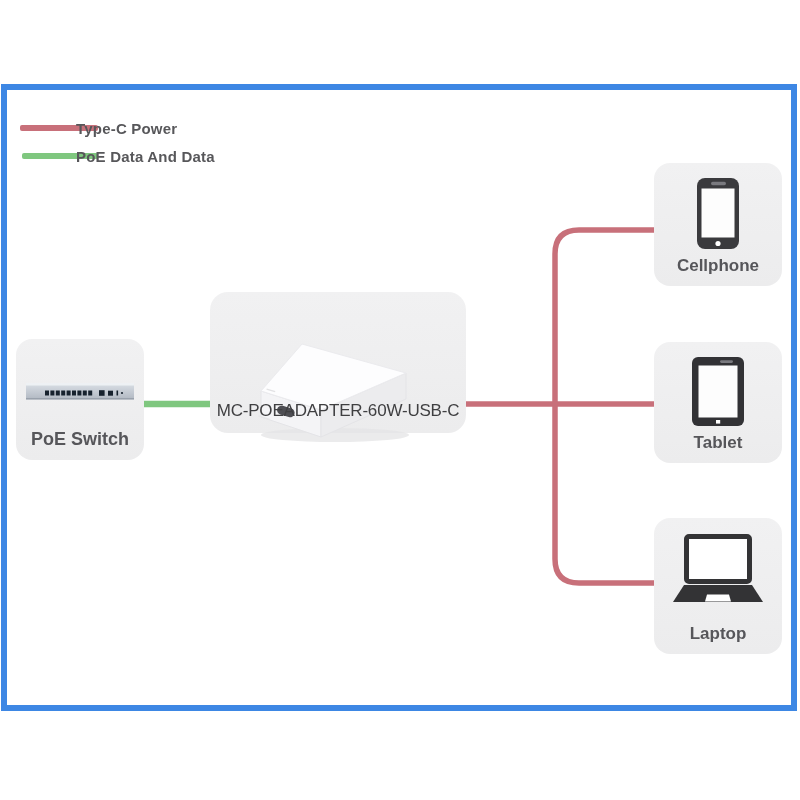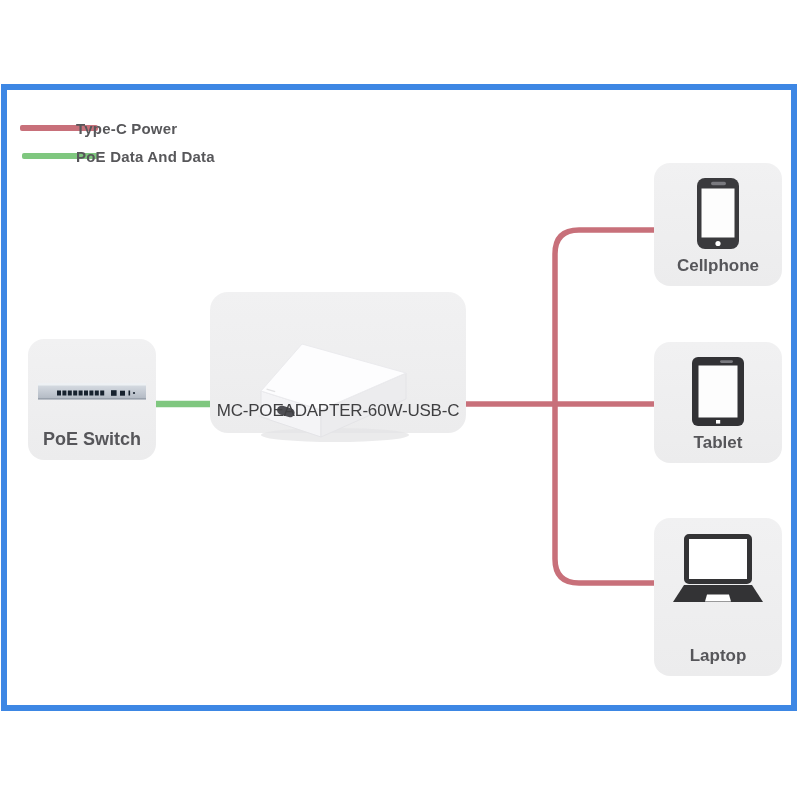--- a/index.html
+++ b/index.html
@@ -83,21 +83,21 @@
       <rect x="0" y="0" width="78" height="6" rx="2" fill="#c8707a"></rect>
     </svg>
     <div class="legend-label" style="top:120px;">Type-C Power</div>
 
     <svg class="legend-swatch" style="left:22px; top:153px;" width="76" height="6">
       <rect x="0" y="0" width="76" height="6" rx="2" fill="#7fc77f"></rect>
     </svg>
     <div class="legend-label" style="top:148px;">PoE Data And Data</div>
   </div>
 
-  <div class="node" style="left:28px; top:339px; width:128px; height:121px;">
+  <div class="node" style="left:16px; top:339px; width:128px; height:121px;">
     <svg class="node-icon" style="left:9px; top:41px;" width="110" height="24" viewBox="0 0 110 24">
       <defs>
         <linearGradient id="swgrad" x1="0" y1="0" x2="0" y2="1">
           <stop offset="0" stop-color="#dbe0e6"></stop>
           <stop offset="1" stop-color="#b2b9c3"></stop>
         </linearGradient>
       </defs>
       <rect x="1" y="3" width="108" height="16" rx="1.5" fill="url(#swgrad)"></rect>
       <rect x="1" y="3" width="108" height="2.5" fill="#eef1f4"></rect>
       <rect x="1" y="18" width="108" height="1.6" fill="#99a1ac"></rect>
@@ -148,21 +148,21 @@
   <div class="node" style="left:654px; top:342px; width:128px; height:121px;">
     <svg class="node-icon" style="left:37px; top:14px;" width="54" height="71" viewBox="0 0 54 71">
       <rect x="1" y="1" width="52" height="69" rx="6" fill="#323235"></rect>
       <rect x="7.5" y="9.5" width="39" height="52" fill="#fdfdfd"></rect>
       <rect x="29" y="4.2" width="13" height="2.8" rx="1.4" fill="#7a7a7f"></rect>
       <rect x="25" y="64" width="4.2" height="3.6" fill="#ffffff"></rect>
     </svg>
     <div class="node-label">Tablet</div>
   </div>
 
-  <div class="node" style="left:654px; top:518px; width:128px; height:158px;">
+  <div class="node" style="left:654px; top:518px; width:128px; height:136px;">
     <svg class="node-icon" style="left:17px; top:16px;" width="94" height="72" viewBox="0 0 94 72">
       <rect x="15.5" y="2.5" width="63" height="45" rx="2.5" fill="#ffffff" stroke="#333335" stroke-width="5"></rect>
       <path d="M13,51 L81,51 L92,68 L2,68 Z" fill="#333335"></path>
       <path d="M36,60.5 L58,60.5 L60,67.5 L34,67.5 Z" fill="#ffffff"></path>
     </svg>
     <div class="node-label">Laptop</div>
   </div>
 
 </div>
 

